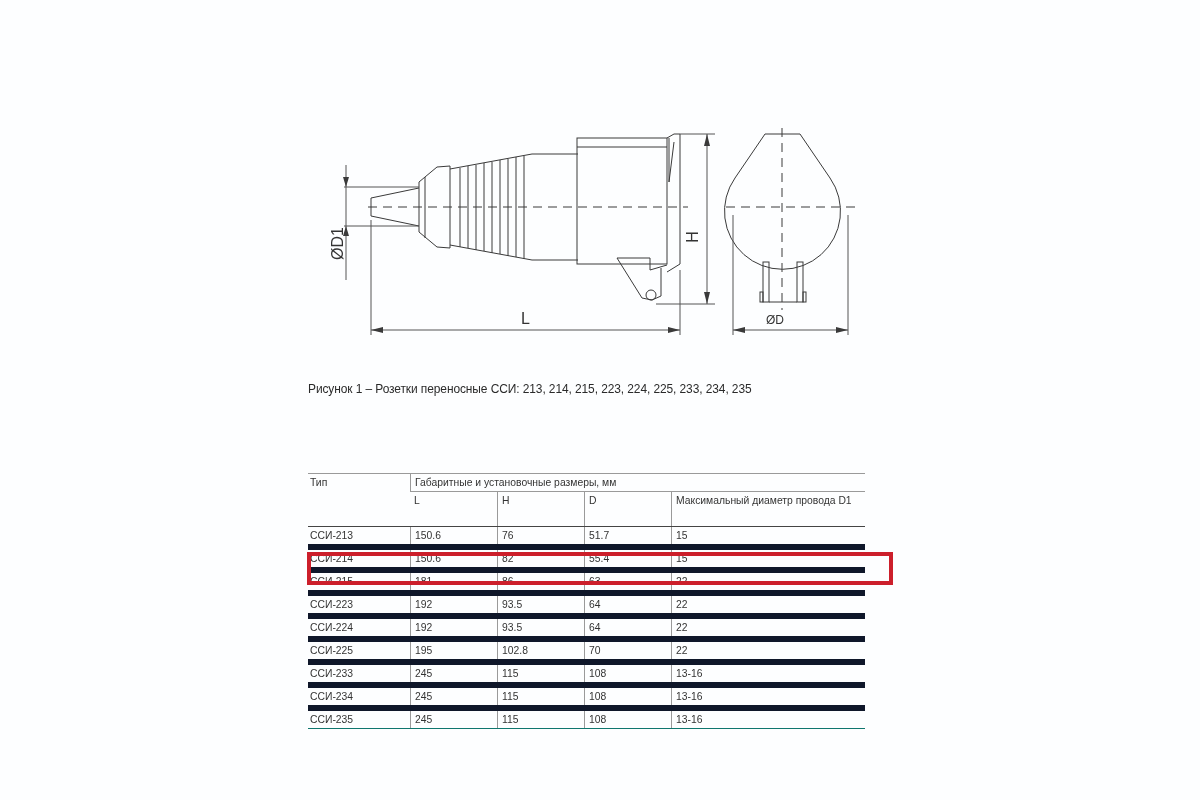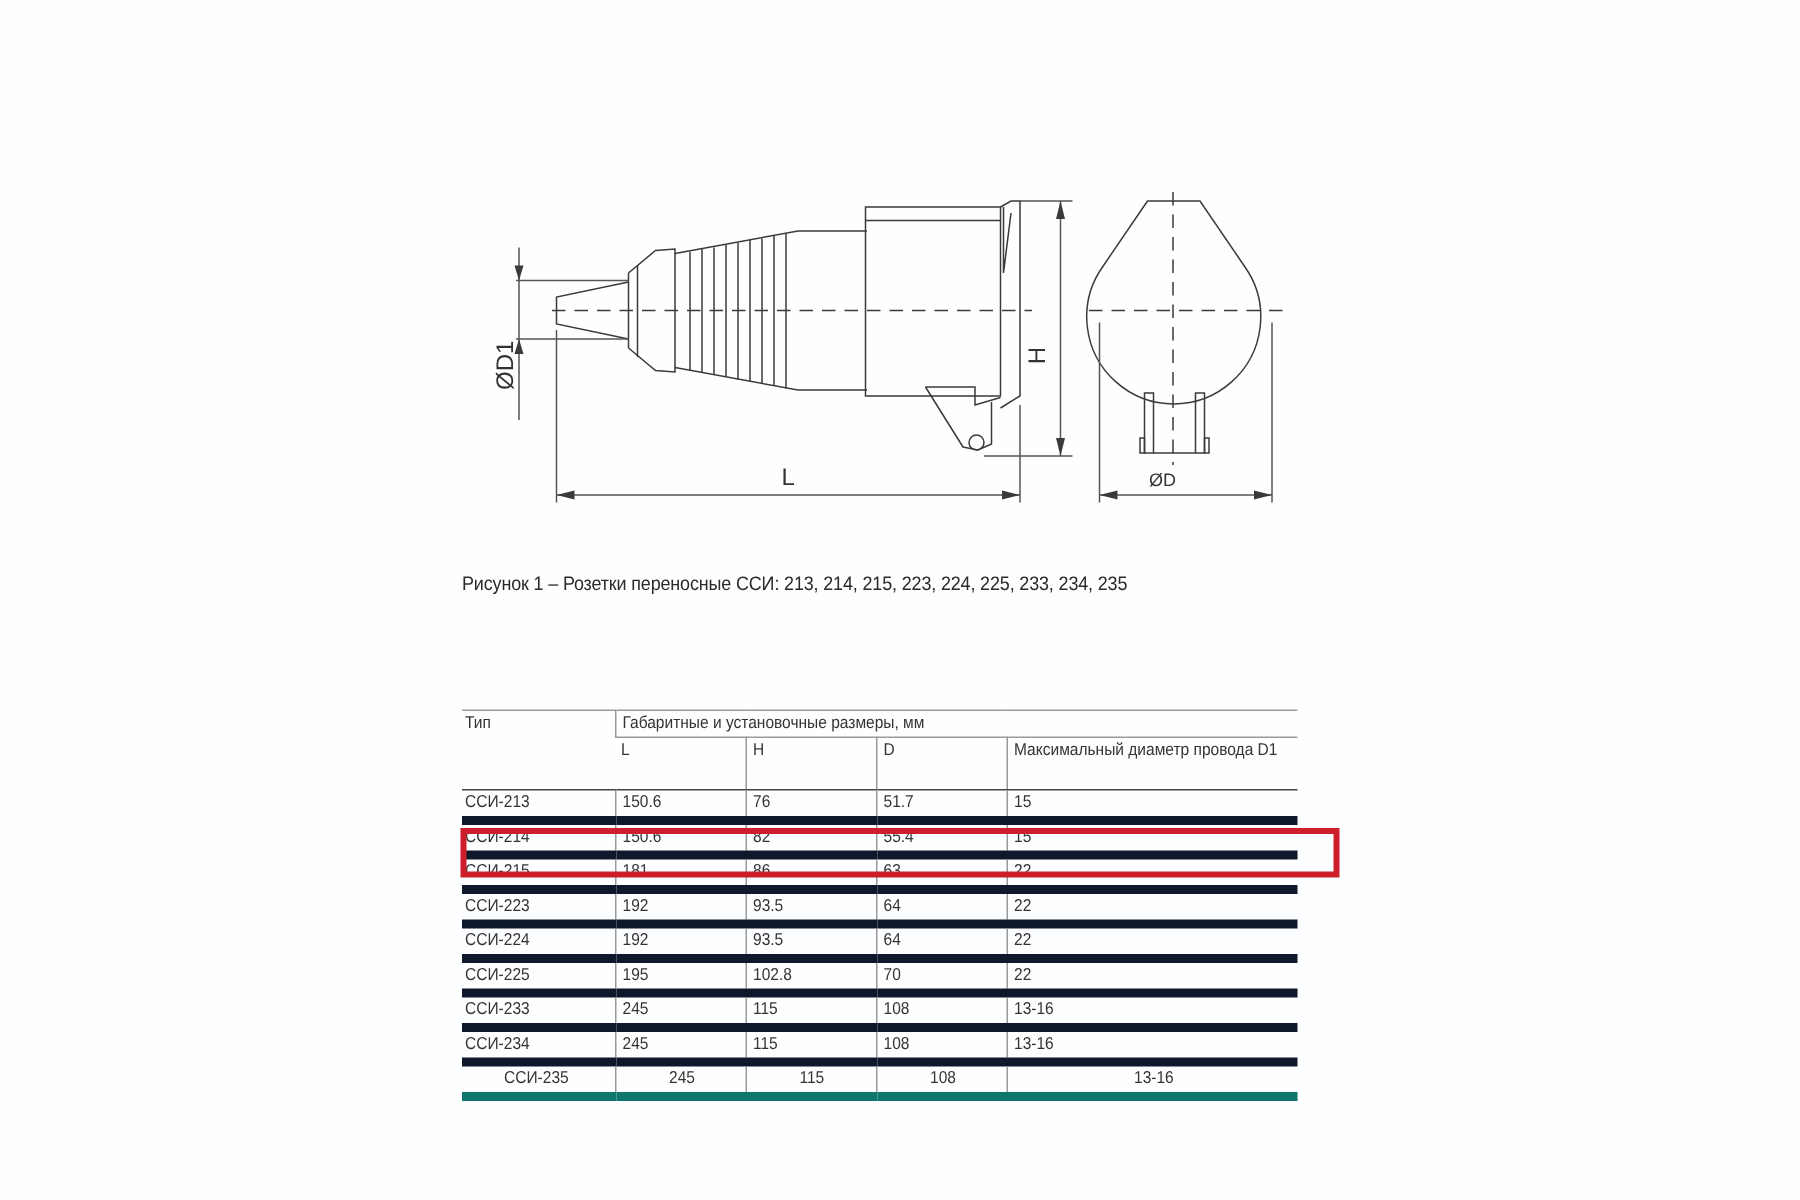--- a/index.html
+++ b/index.html
@@ -71,22 +71,21 @@
       border-top: 1px solid #9a9a9a;
     }
     .spec-table tr.sub-head td {
       height: 34px;
       border-bottom: 1px solid #444;
     }
     .spec-table .span-head {
       border-bottom: 1px solid #9a9a9a;
     }
     .spec-table tr.last-row td {
-      border-bottom: 6px solid #0f766e;
-      text-align: center;
+      border-bottom: 1px solid #0f766e;
     }
     .cell-text {
       display: inline-block;
       transform: scaleX(0.9);
       transform-origin: left center;
     }
     .highlight-box {
       position: absolute;
       left: 307px;
       top: 552px;

